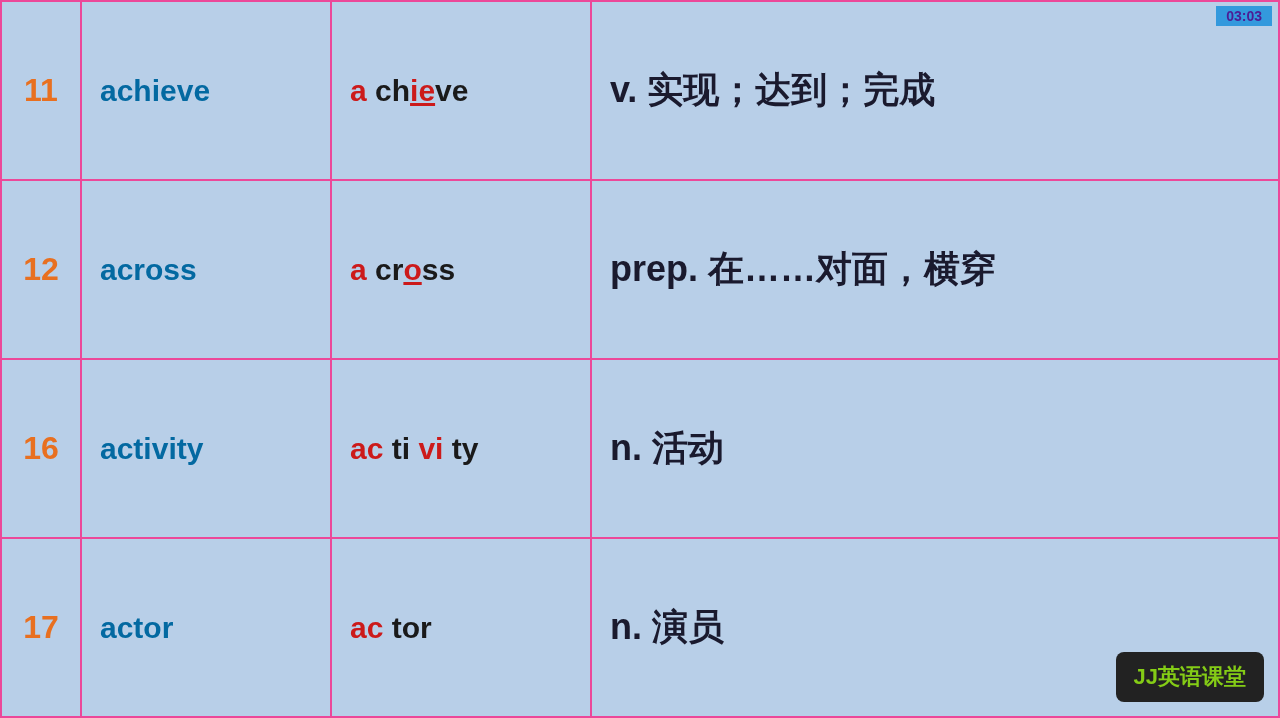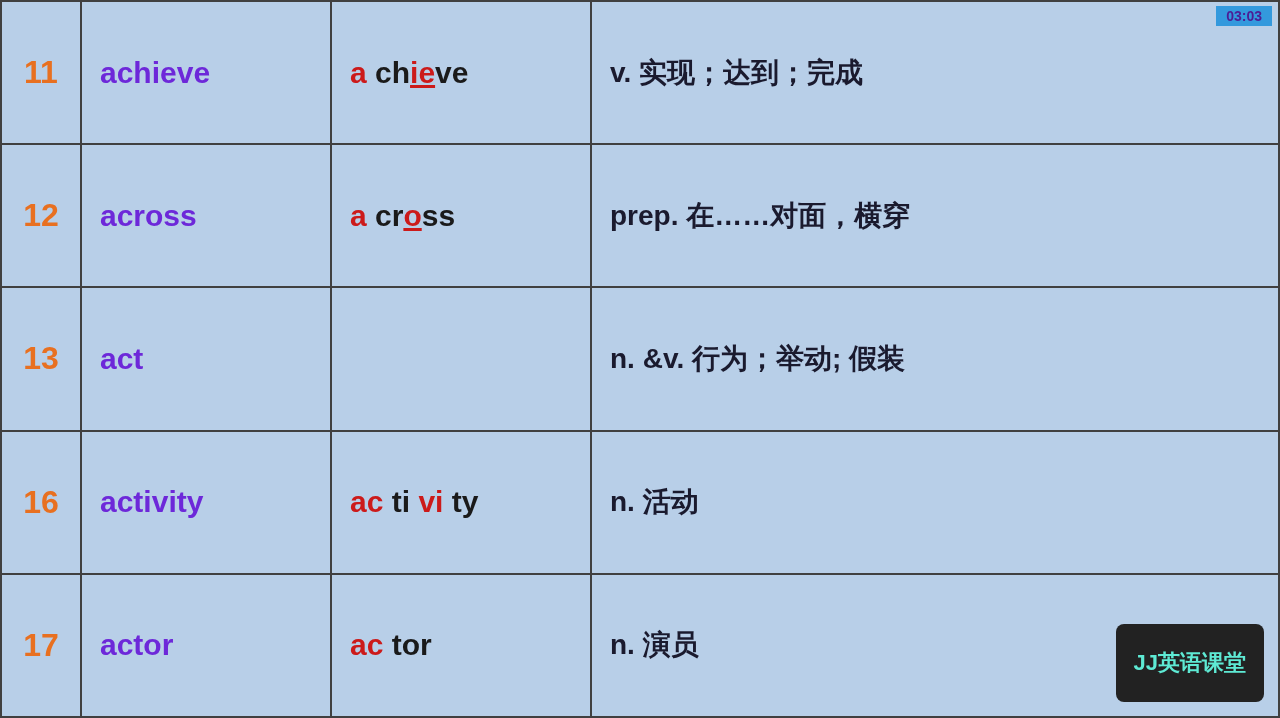--- a/index.html
+++ b/index.html
@@ -15,45 +15,45 @@
       width: 100%;
       height: 100%;
       padding: 0;
     }
     table {
       width: 100%;
       height: 100%;
       border-collapse: collapse;
     }
     td {
-      border: 2px solid #404040;
+      border: 2px solid #ec4899;
       padding: 8px 18px;
       vertical-align: middle;
     }
     .col-num {
       width: 80px;
       text-align: center;
       font-size: 32px;
       font-weight: bold;
       color: #e87020;
     }
     .col-word {
       width: 250px;
       font-size: 30px;
       font-weight: bold;
-      color: #6d28d9;
+      color: #0369a1;
     }
     .col-syllable {
       width: 260px;
       font-size: 30px;
       font-weight: bold;
       color: #cc1a1a;
     }
     .col-def {
-      font-size: 28px;
+      font-size: 36px;
       font-weight: bold;
       color: #1a1a2e;
     }
     .red { color: #cc1a1a; }
     .black { color: #1a1a1a; }
     .timer {
       position: absolute;
       top: 6px;
       right: 8px;
       background: #3399dd;
@@ -62,22 +62,22 @@
       padding: 2px 10px;
       font-size: 14px;
       font-weight: bold;
       z-index: 10;
     }
     .watermark {
       position: absolute;
       bottom: 16px;
       right: 16px;
       background: #222;
-      color: #5eead4;
-      padding: 24px 18px;
+      color: #84cc16;
+      padding: 10px 18px;
       border-radius: 8px;
       font-size: 22px;
       font-weight: bold;
       z-index: 10;
     }
   </style>
 </head>
 <body>
 
 <div class="table-container">
@@ -90,26 +90,20 @@
           <td class="col-syllable"><span class="red">a </span><span class="black">ch</span><span class="red" style="text-decoration:underline">ie</span><span class="black">ve</span></td>
           <td class="col-def">v. 实现；达到；完成</td>
         </tr>
         <tr>
           <td class="col-num">12</td>
           <td class="col-word">across</td>
           <td class="col-syllable"><span class="red">a </span><span class="black">cr</span><span class="red" style="text-decoration:underline">o</span><span class="black">ss</span></td>
           <td class="col-def">prep. 在……对面，横穿</td>
         </tr>
         <tr>
-          <td class="col-num">13</td>
-          <td class="col-word">act</td>
-          <td class="col-syllable"></td>
-          <td class="col-def">n. &amp;v. 行为；举动; 假装</td>
-        </tr>
-        <tr>
           <td class="col-num">16</td>
           <td class="col-word">activity</td>
           <td class="col-syllable"><span class="red">ac </span><span class="black">ti </span><span class="red">vi</span><span class="black"> ty</span></td>
           <td class="col-def">n. 活动</td>
         </tr>
         <tr>
           <td class="col-num">17</td>
           <td class="col-word">actor</td>
           <td class="col-syllable"><span class="red">ac </span><span class="black">tor</span></td>
           <td class="col-def">n. 演员</td>

